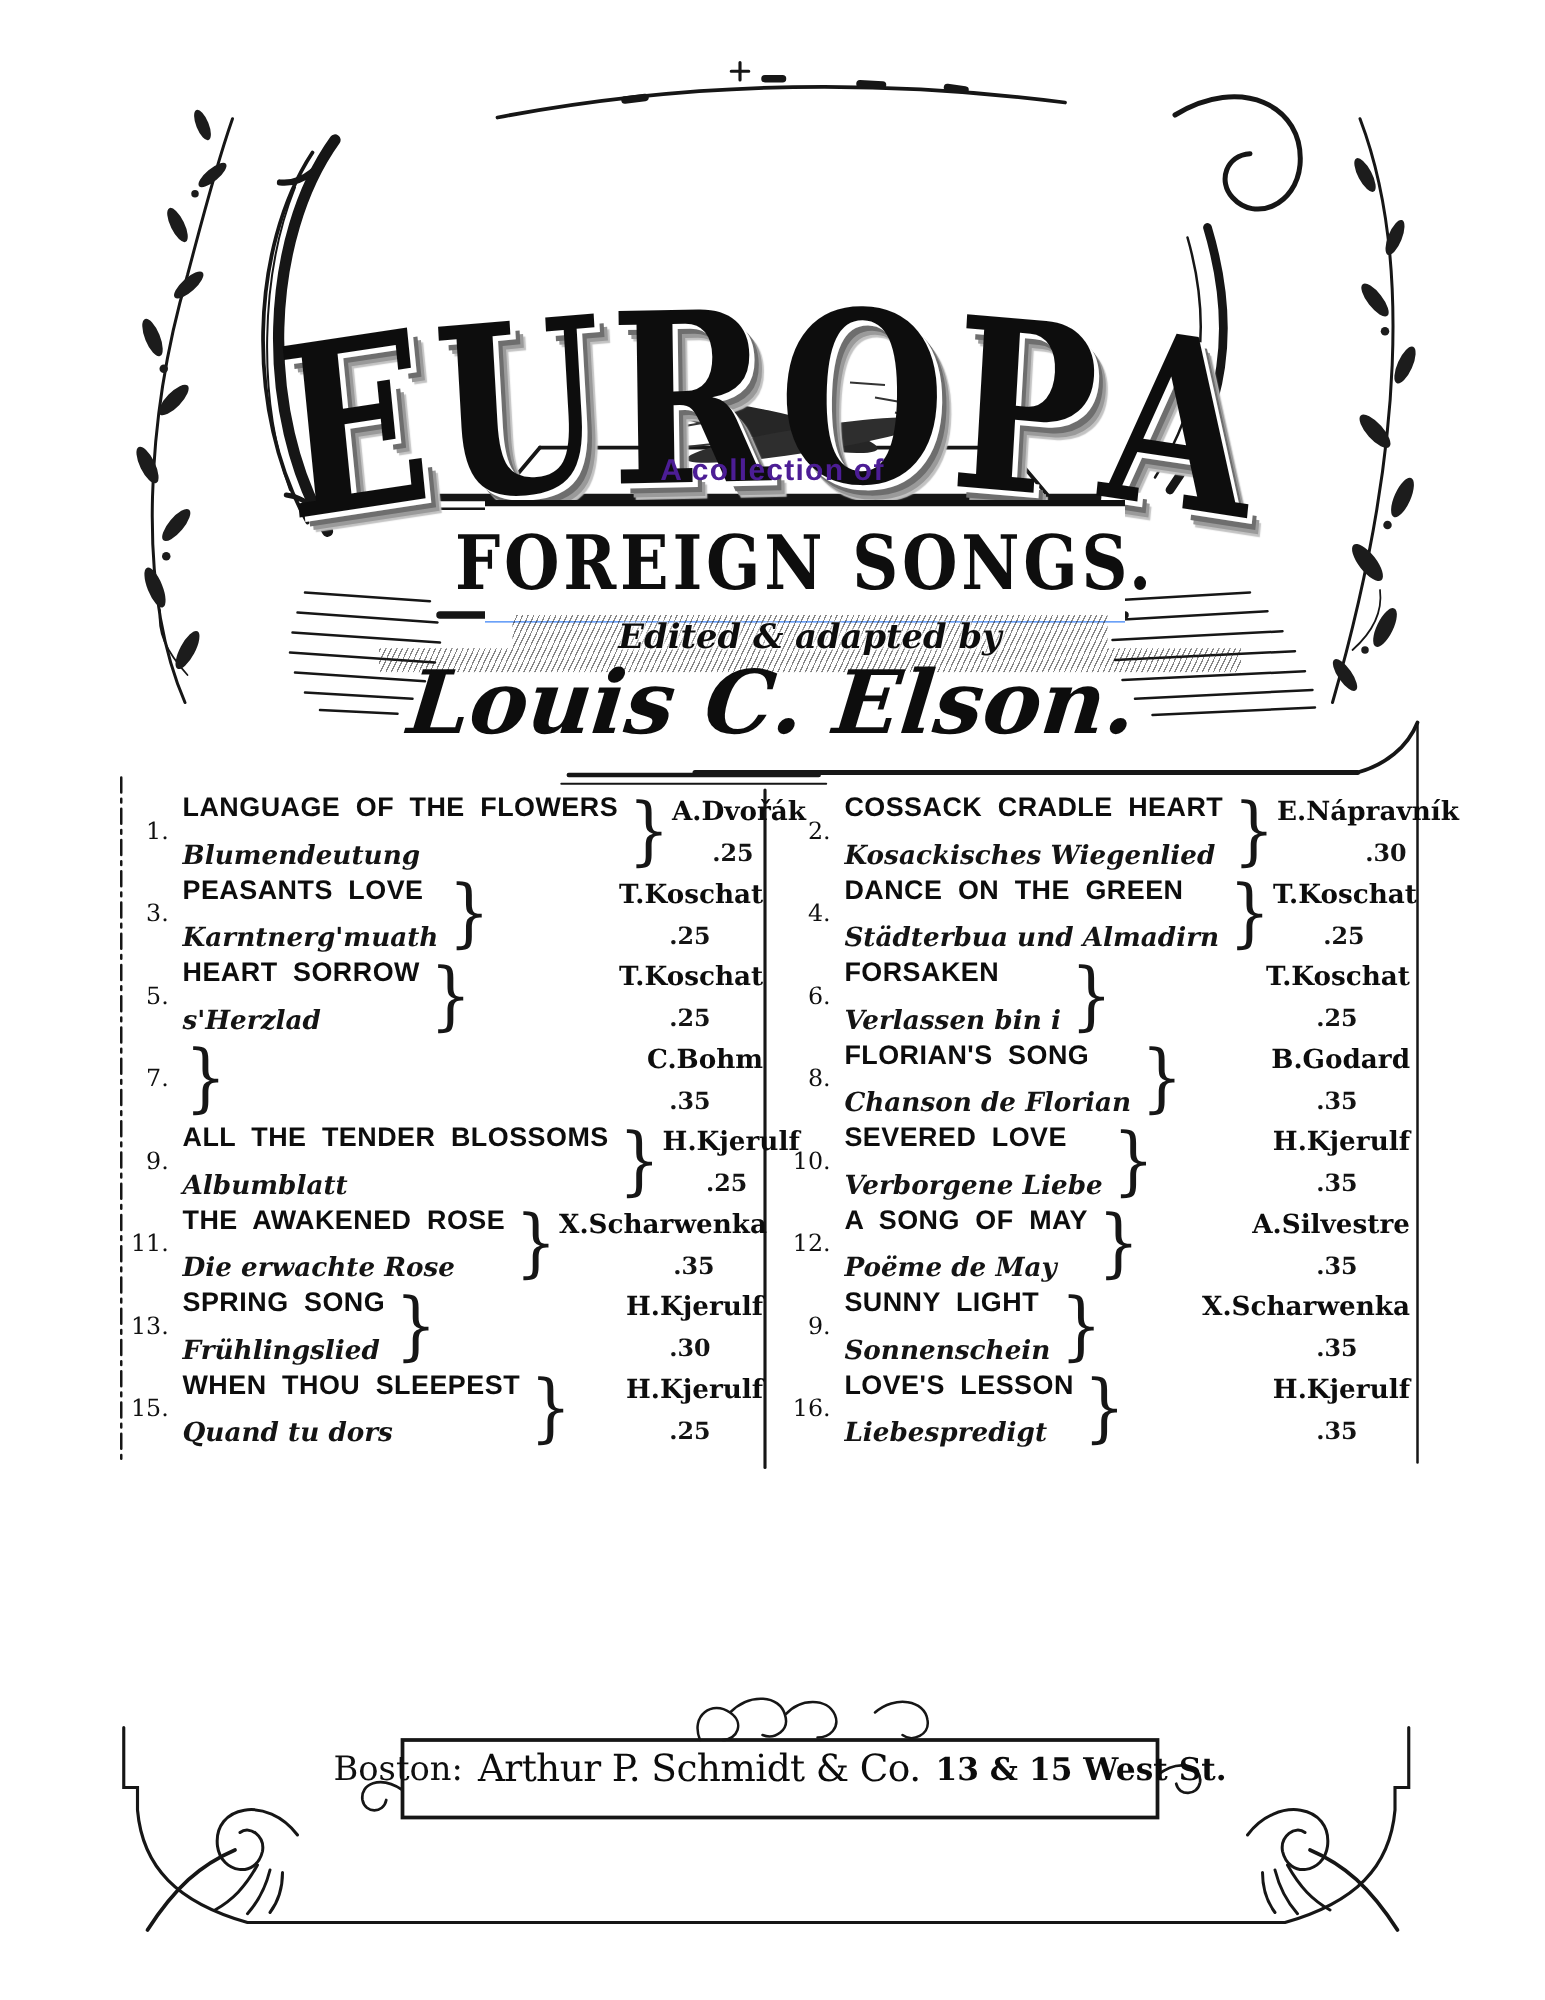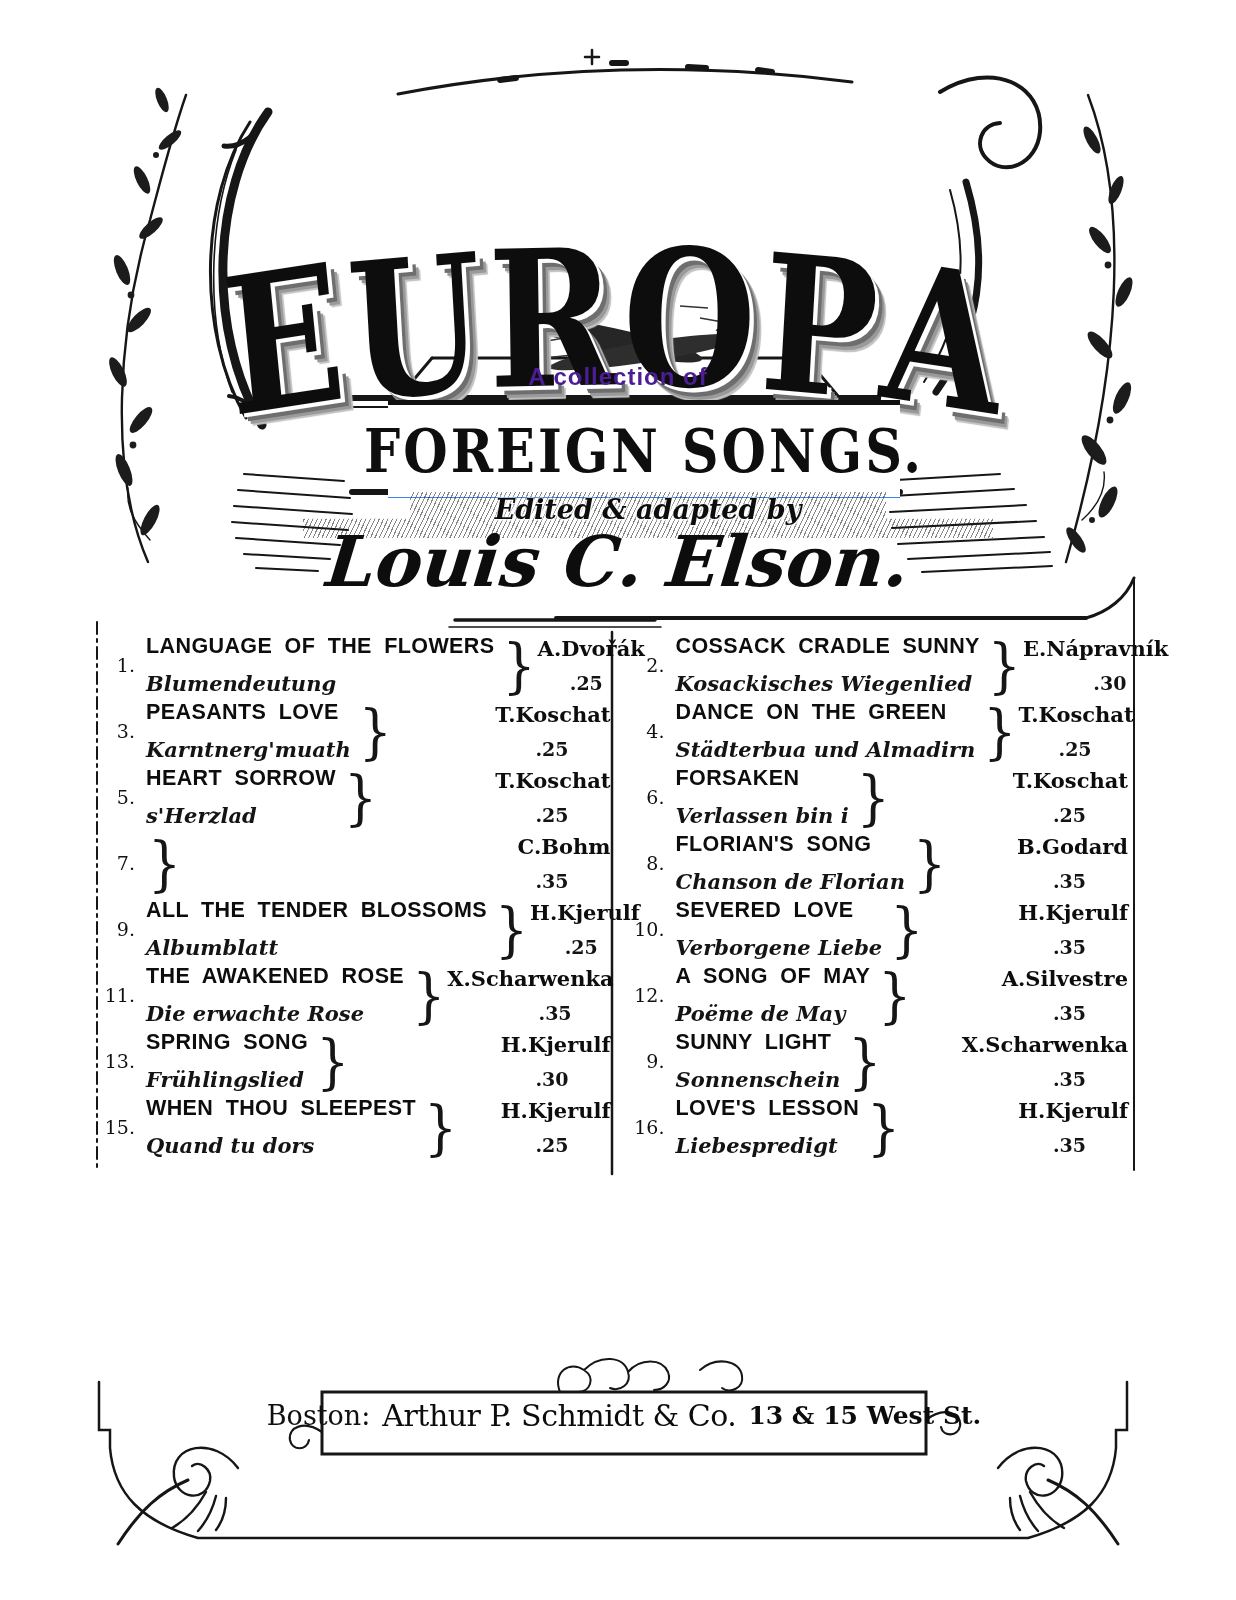--- a/index.html
+++ b/index.html
@@ -298,21 +298,21 @@
     <div class="credits">
       <div class="composer">H.Kjerulf</div>
       <div class="price">.25</div>
     </div>
   </div>
 </section>
     <section class="col right" id="col-right">
   <div class="song-row">
     <span class="num">2.</span>
     <div class="titles">
-      <div class="s-title">COSSACK CRADLE SUNNY</div>
+      <div class="s-title">COSSACK CRADLE HEART</div>
       <div class="s-sub">Kosackisches Wiegenlied</div>
     </div>
     <span class="brace">}</span>
     <div class="credits">
       <div class="composer">E.Nápravník</div>
       <div class="price">.30</div>
     </div>
   </div>
 
   <div class="song-row">

